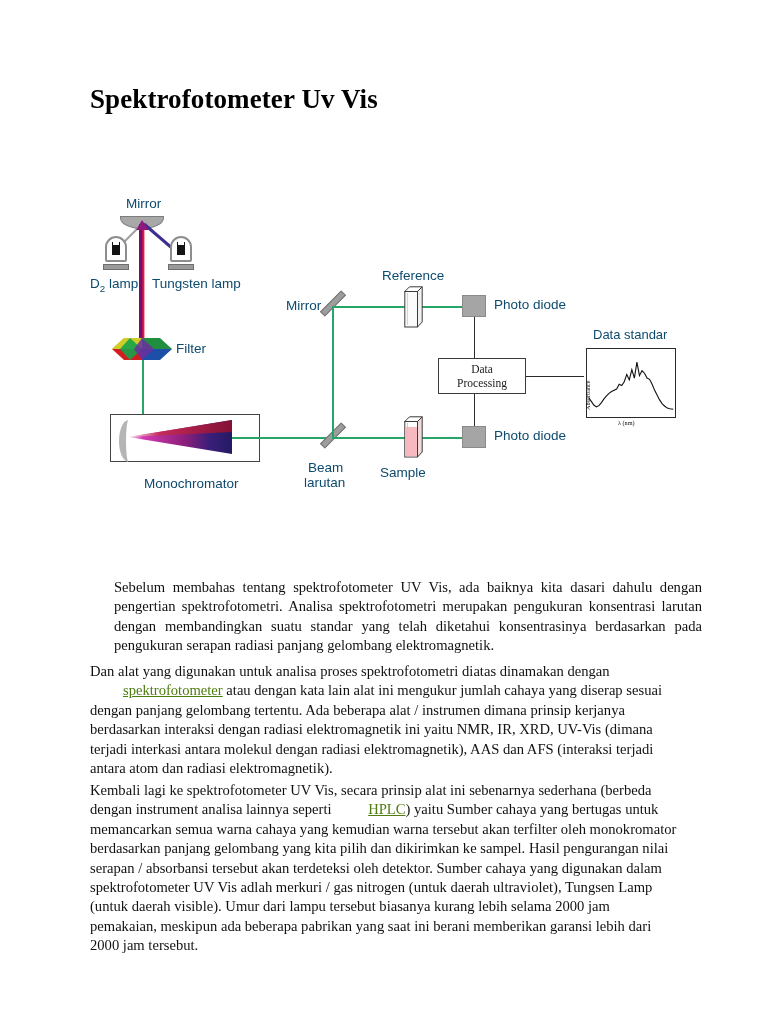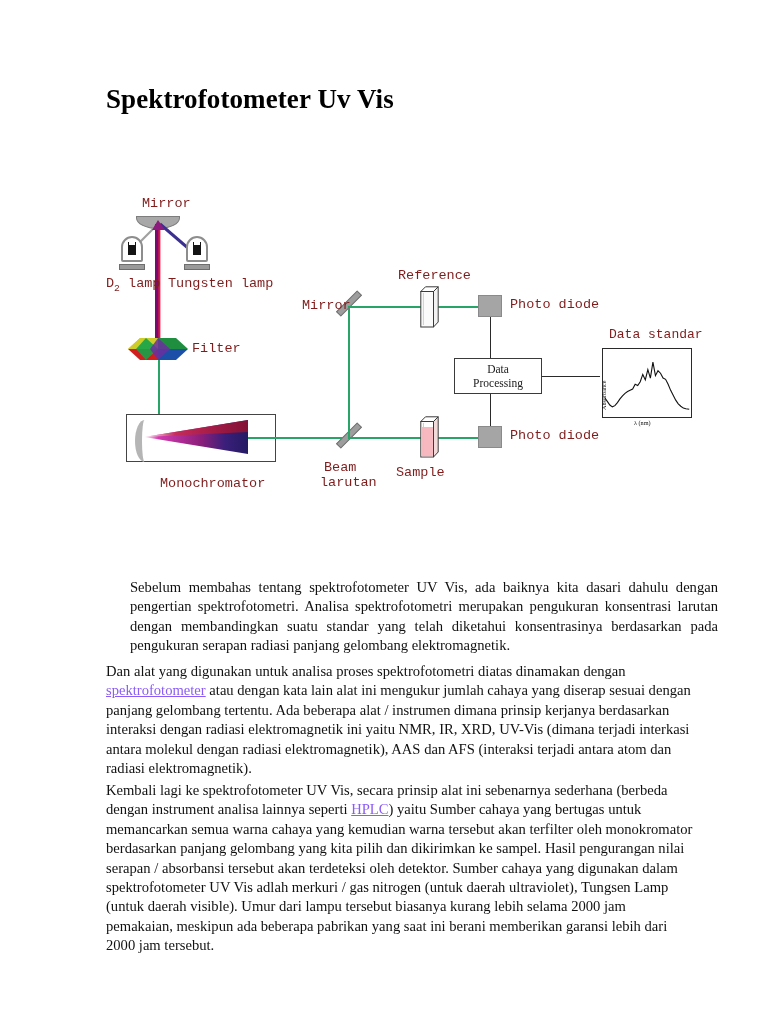--- a/index.html
+++ b/index.html
@@ -10,21 +10,21 @@
   body {
     width: 768px;
     height: 1024px;
     font-family: "Liberation Serif", "DejaVu Serif", serif;
     color: #000000;
     overflow: hidden;
     position: relative;
   }
   .page {
     position: absolute;
-    left: 16px; top: 0;
+    left: 0; top: 0;
     width: 632px;
     height: 1024px;
     background: #ffffff;
   }
   h1.doc-title {
     font-family: "Liberation Serif", "DejaVu Serif", serif;
     font-size: 27px;
     font-weight: bold;
     letter-spacing: 0.1px;
     margin: 0;
@@ -37,23 +37,23 @@
   
   .figure {
     position: absolute;
     left: 90px;
     top: 188px;
     width: 595px;
     height: 320px;
   }
   .fig-label {
     position: absolute;
-    font-family: Liberation Mono, monospace;
+    font-family: Liberation Sans, sans-serif;
     font-size: 13.5px;
-    color: #7f1d1d;
+    color: #0c4a6e;
     white-space: nowrap;
     line-height: 1.12;
   }
 
   
   .beam-green {
     position: absolute;
     background: #27a567;
   }
   .beam-h { height: 1.6px; }
@@ -203,22 +203,23 @@
     position: absolute;
     left: 90px;
     width: 588px;
     font-family: "Liberation Serif", "DejaVu Serif", serif;
     font-size: 14.6px;
     line-height: 19.4px;
     color: #111111;
   }
   .para.justified { text-align: justify; }
   a.inline-link {
-    color: #8b5cf6;
+    color: #4d7c0f;
     text-decoration: underline;
+    margin-left: 33px;
   }
   sub { font-size: 0.72em; }
 </style>
 </head>
 <body>
 
 <div class="page">
 
   <h1 class="doc-title">Spektrofotometer Uv Vis</h1>
 

